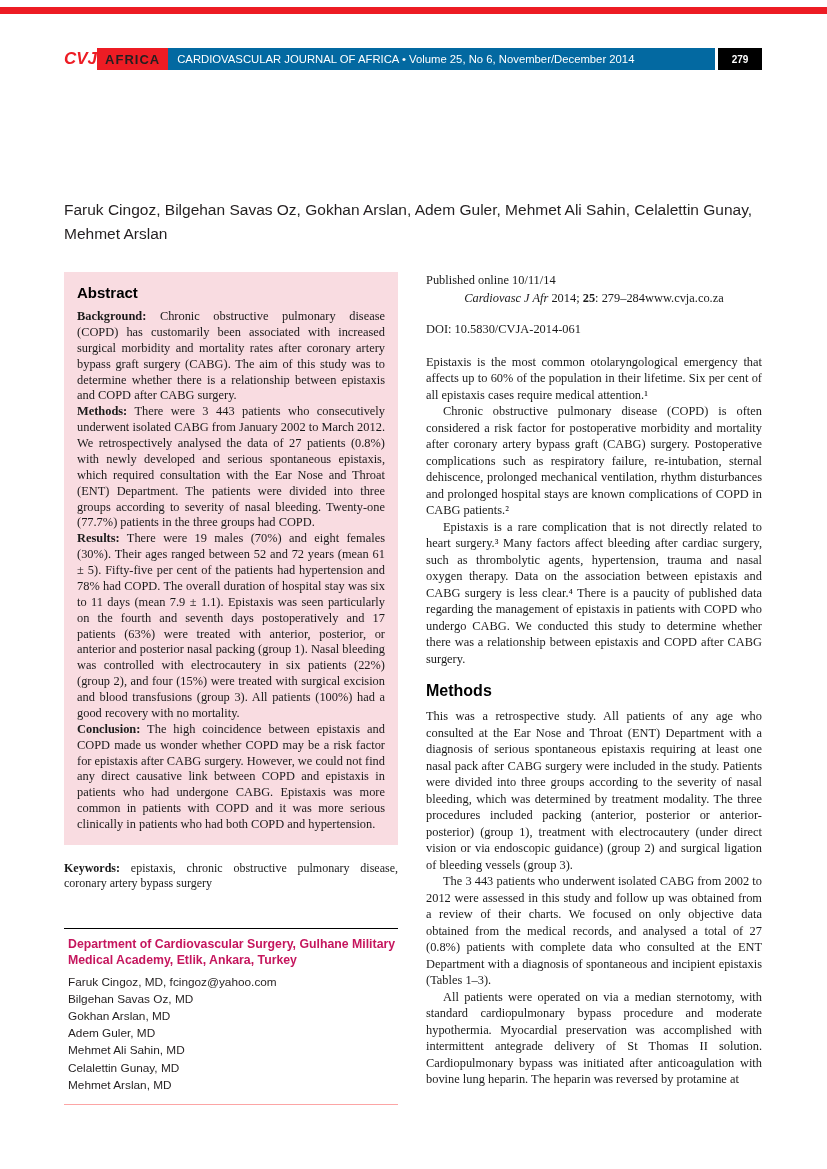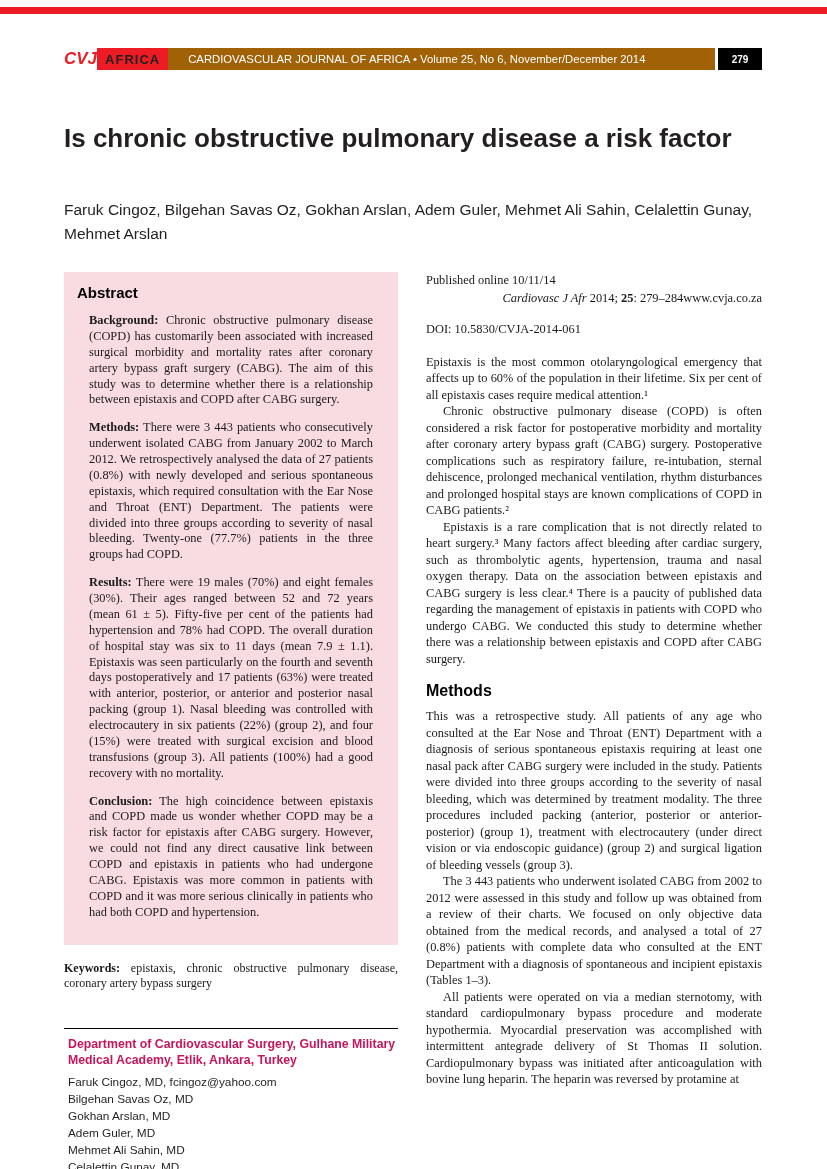--- a/index.html
+++ b/index.html
@@ -6,47 +6,47 @@
   .page {
     position:relative; width:827px; height:1169px; margin:0 auto;
     background:#ffffff; overflow:hidden;
     font-family:"Liberation Serif", serif; color:#1a1a1a;
   }
   .topbar { position:absolute; top:7px; left:0; width:827px; height:7px; background:#ED1C24; }
 
   .header { position:absolute; top:48px; left:64px; width:698px; height:22px; display:flex; align-items:stretch; font-family:"Liberation Sans", sans-serif; }
   .logo-cvj { background:#ffffff; color:#ED1C24; font-weight:bold; font-style:italic; font-size:17px; display:flex; align-items:center; padding:0 0 0 0; }
   .logo-africa { background:#ED1C24; color:#231f20; font-weight:bold; font-size:13px; letter-spacing:1px; display:flex; align-items:center; padding:0 8px; }
-  .journal-bar { flex:1; background:#a16207; color:#ffffff; font-size:11.3px; display:flex; align-items:center; padding-left:20px; white-space:nowrap; overflow:hidden; }
+  .journal-bar { flex:1; background:#0369a1; color:#ffffff; font-size:11.3px; display:flex; align-items:center; padding-left:9px; white-space:nowrap; overflow:hidden; }
   .page-num { background:#000000; color:#ffffff; font-weight:bold; font-size:10px; display:flex; align-items:center; justify-content:center; width:44px; margin-left:3px; }
 
   .title { position:absolute; top:122px; left:64px; width:710px; margin:0;
     font-family:"Liberation Sans", sans-serif; font-weight:bold; font-size:26px; line-height:1.3; color:#231f20; }
   .authors { position:absolute; top:198px; left:64px; width:700px;
     font-family:"Liberation Sans", sans-serif; font-size:15.5px; line-height:1.55; color:#231f20; }
 
   .columns { position:absolute; top:272px; left:64px; width:698px; display:flex; gap:28px; }
   .col-left { width:334px; flex:0 0 334px; }
   .col-right { flex:1; min-width:0; }
 
   .abstract-box { background:#F9DCE1; padding:10px 13px 12px 13px; box-sizing:border-box; width:334px; }
   .abstract-heading { font-family:"Liberation Sans", sans-serif; font-weight:bold; font-size:15px; margin:2px 0 8px 0; color:#000; }
-  .abs-p { font-size:12.4px; line-height:1.28; text-align:justify; margin:12px; }
+  .abs-p { font-size:12.4px; line-height:1.28; text-align:justify; margin:0; }
   .abs-label { font-weight:bold; }
 
   .keywords { font-size:12px; line-height:1.3; text-align:justify; margin:16px 0 0 0; }
   .keywords b { font-weight:bold; }
 
-  .affil { margin-top:36px; border-top:1px solid #000; border-bottom:6px solid #fca5a5; padding:8px 0 10px 4px; }
+  .affil { margin-top:36px; border-top:1px solid #000; border-bottom:1px solid #fca5a5; padding:8px 0 10px 4px; }
   .affil-dept { font-family:"Liberation Sans", sans-serif; font-weight:bold; font-size:12.3px; line-height:1.3; color:#C5165D; margin-bottom:5px; }
   .affil-person { font-family:"Liberation Sans", sans-serif; font-size:11.8px; line-height:1.45; color:#231f20; }
 
   .meta { font-size:12.4px; line-height:1.45; }
   .meta-row { margin:0; }
-  .cite-row { display:flex; justify-content:flex-end; align-items:baseline; }
+  .cite-row { display:flex; justify-content:center; align-items:baseline; }
   .site { color:#1a1a1a; text-decoration:none; }
   .doi { margin-top:13px; }
 
   .body-p { font-size:12.4px; line-height:1.33; text-align:justify; margin:0; }
   .first-body { margin-top:15px; }
   .indent { text-indent:17px; }
   .section-heading { font-family:"Liberation Sans", sans-serif; font-weight:bold; font-size:16px; color:#000; margin:15px 0 8px 0; }
 </style>
 </head>
 <body>
@@ -56,21 +56,21 @@
   <div class="topbar"></div>
 
   <div class="header">
     <div class="logo-cvj">CVJ</div>
     <div class="logo-africa">AFRICA</div>
     <div class="journal-bar">CARDIOVASCULAR JOURNAL OF AFRICA • Volume 25, No 6, November/December 2014</div>
     <div class="page-num">279</div>
   </div>
 
   <h1 class="title">
-    <span>Is chronic obstructive pulmonary disease a risk factor</span><br>
+    <br>
   </h1>
 
   <div class="authors">Faruk Cingoz, Bilgehan Savas Oz, Gokhan Arslan, Adem Guler, Mehmet Ali Sahin, Celalettin Gunay, Mehmet Arslan</div>
 
   <div class="columns">
 
     <div class="col-left">
 
       <div class="abstract-box">
         <div class="abstract-heading">Abstract</div>

